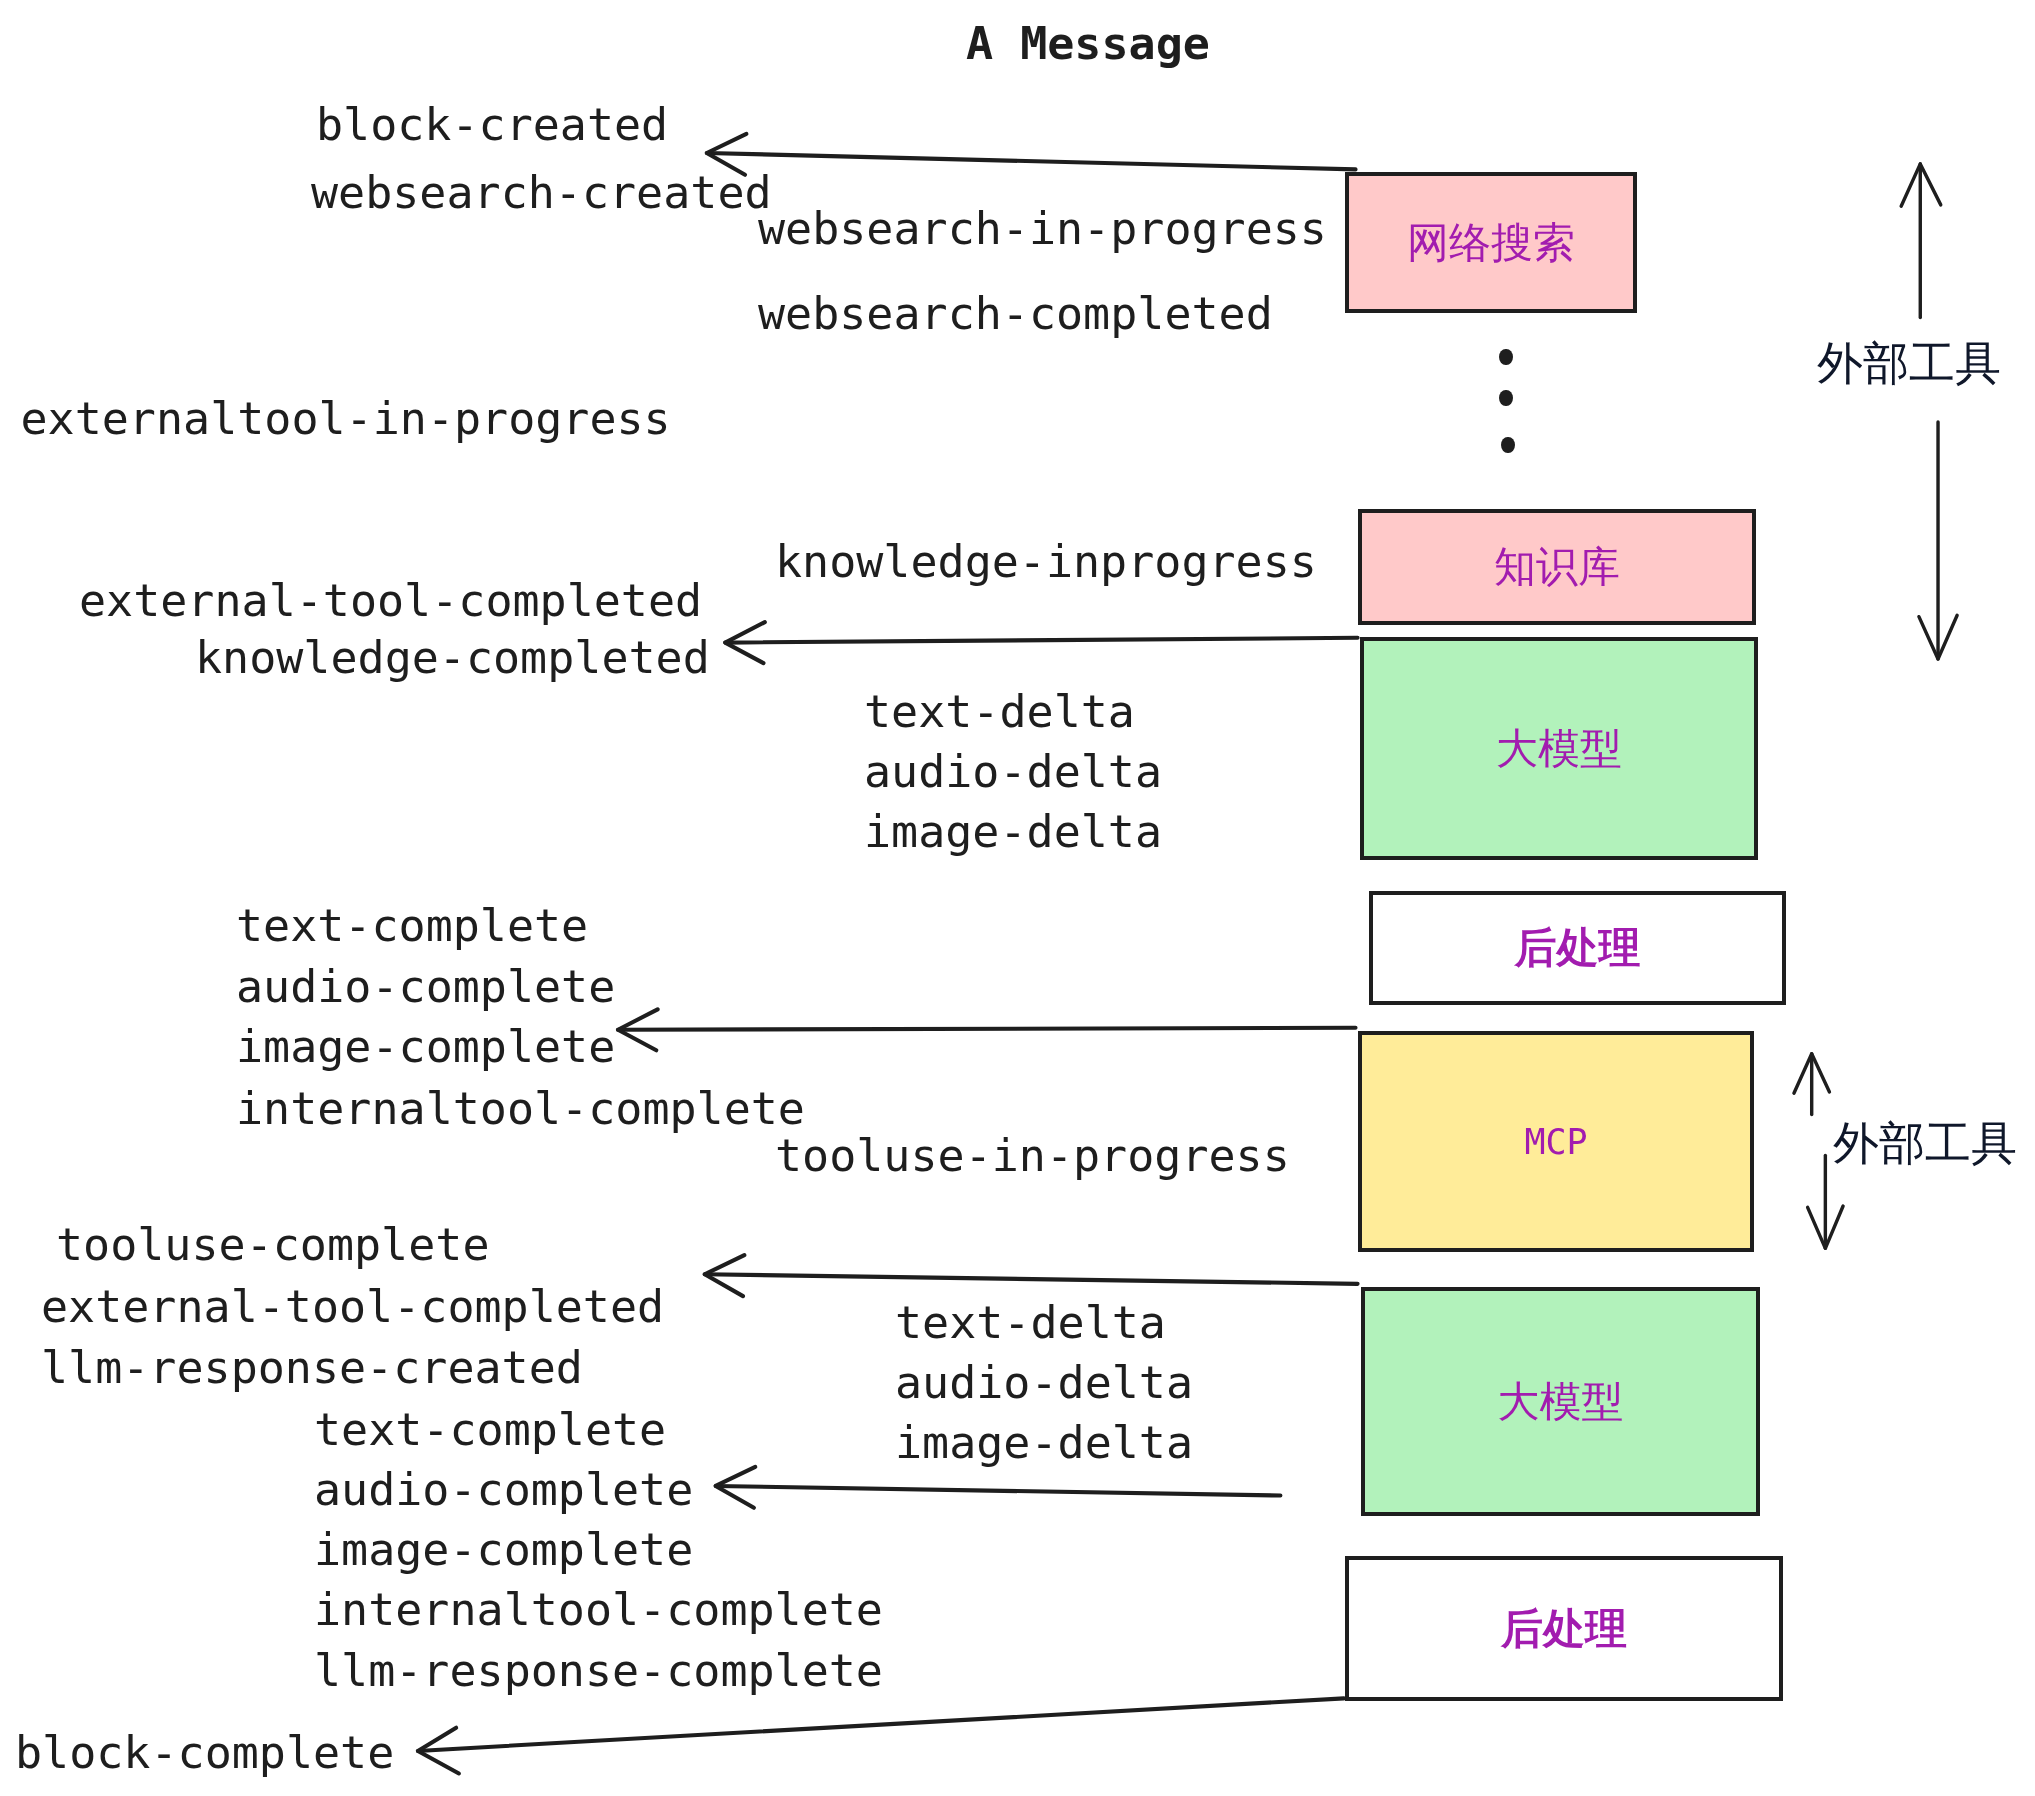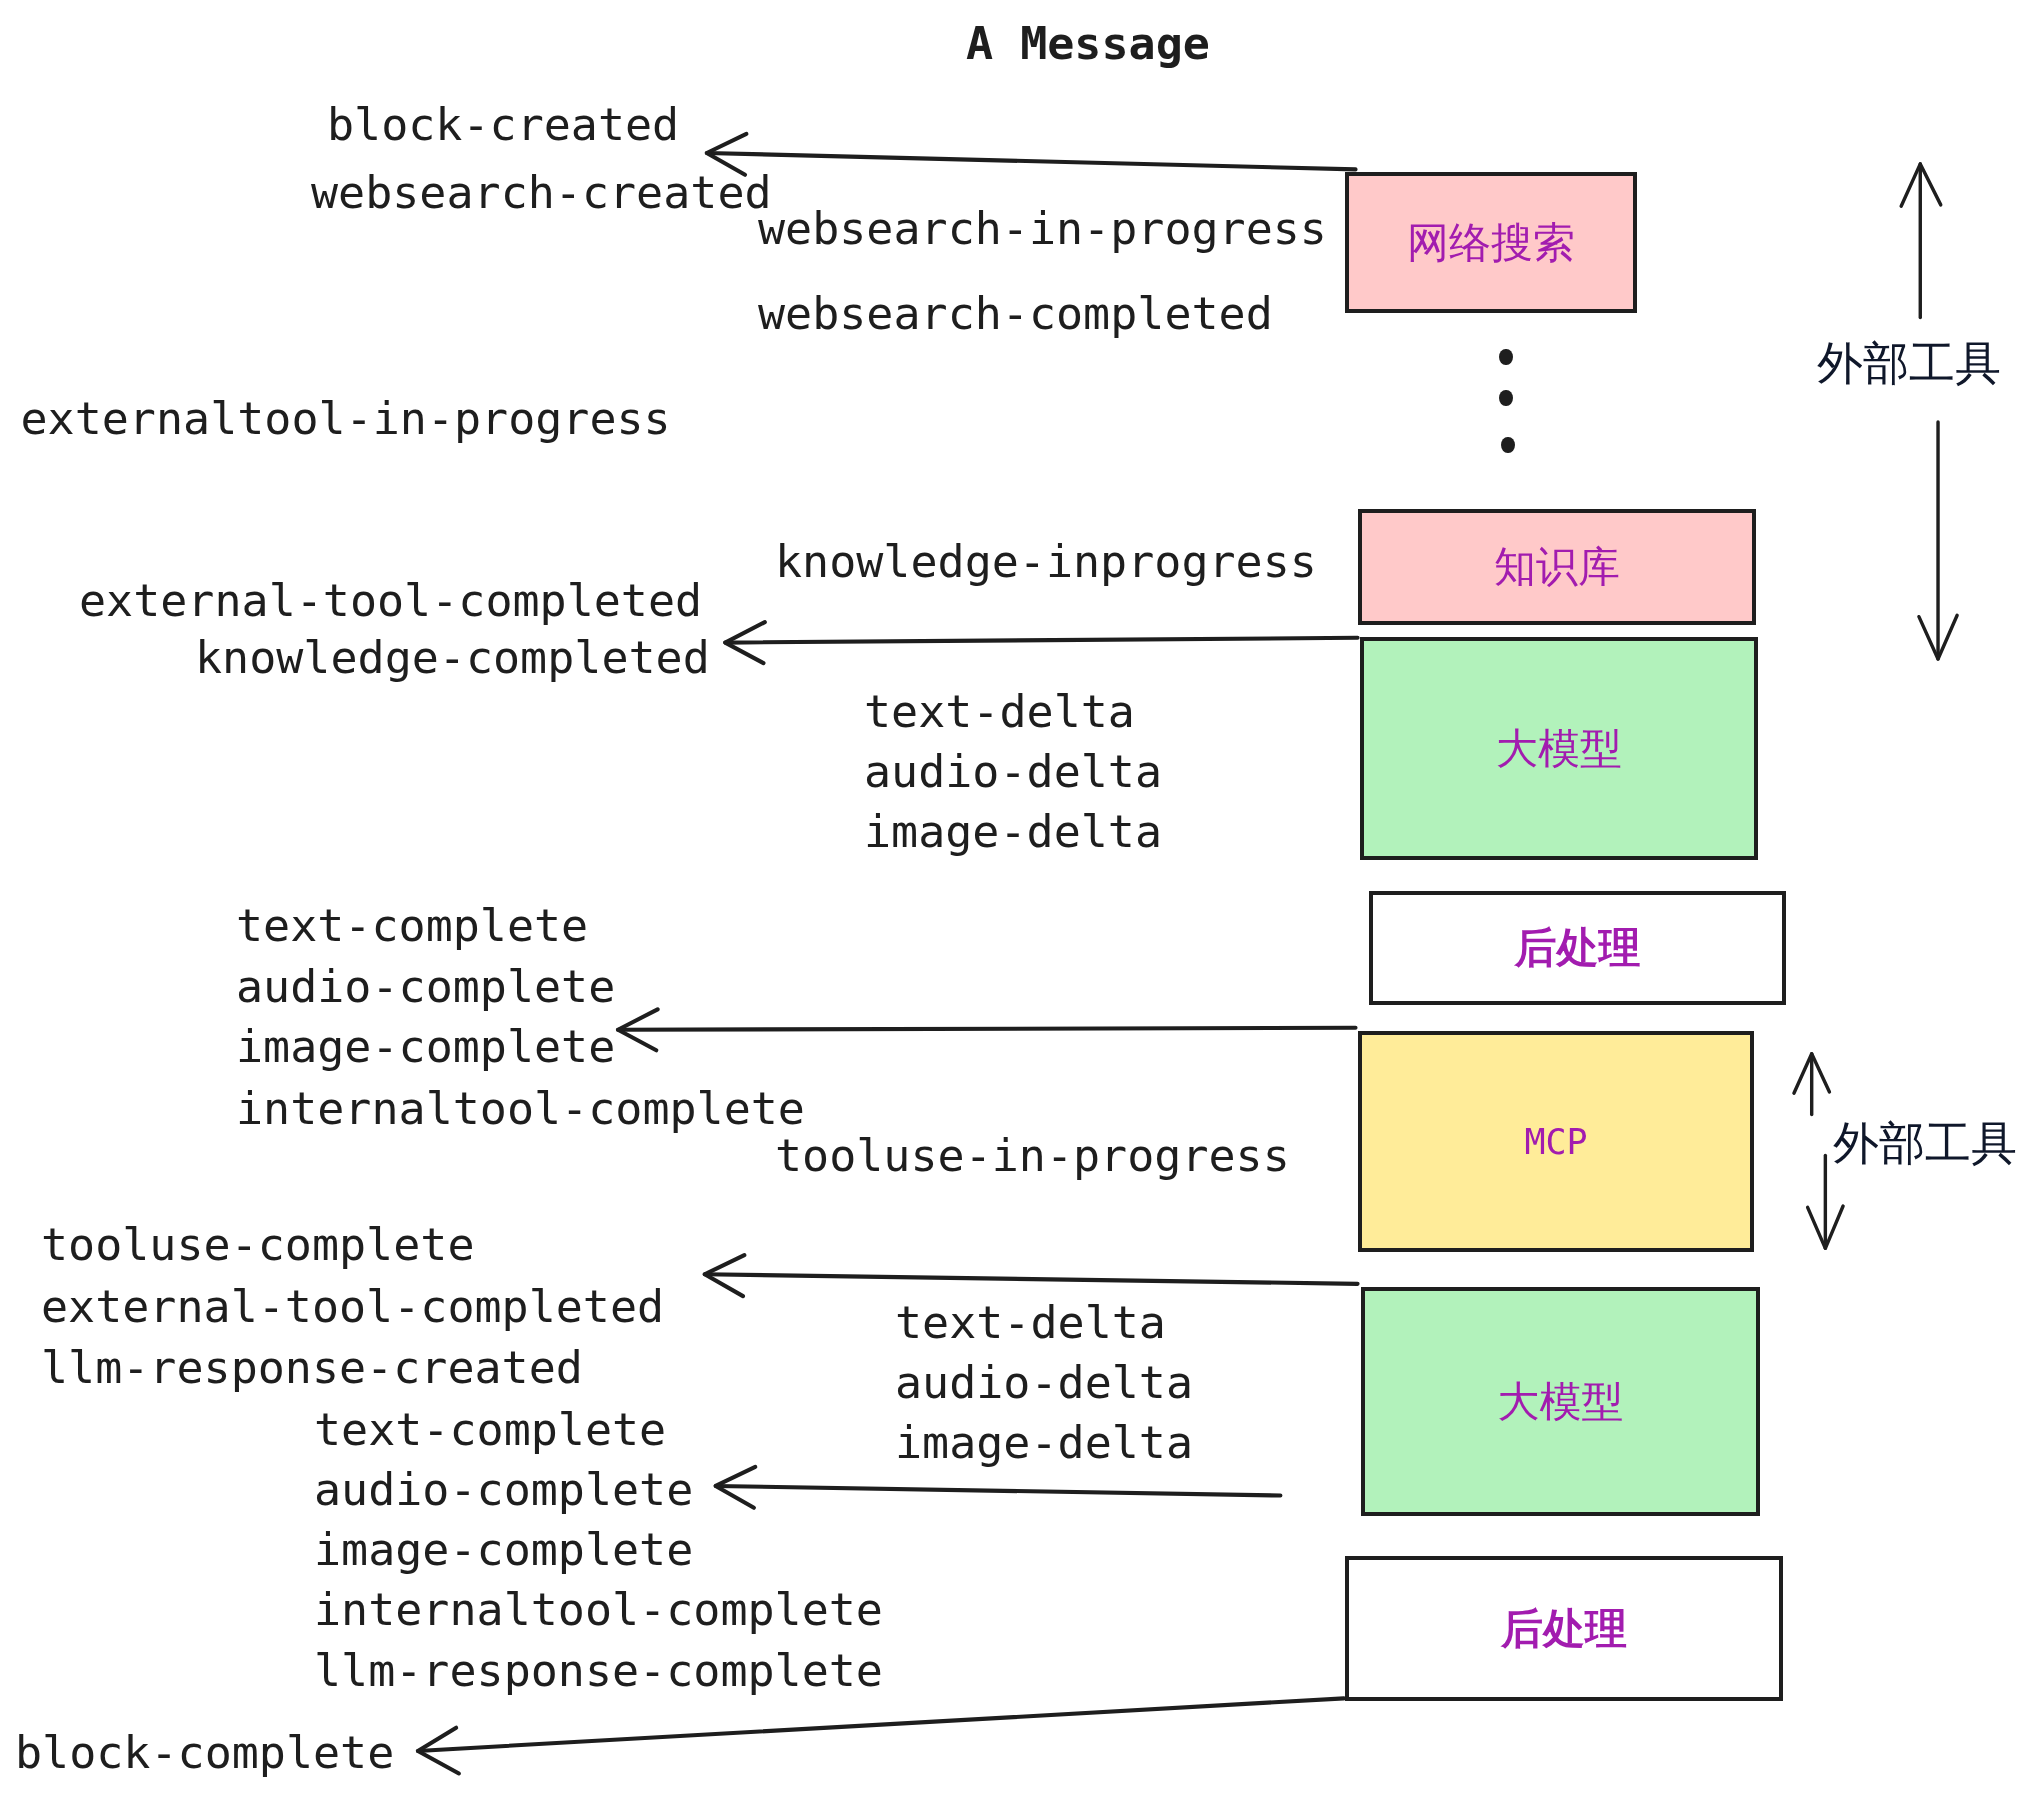--- a/index.html
+++ b/index.html
@@ -22,37 +22,37 @@
   .dot{position:absolute;width:13.7px;height:16.4px;border-radius:50%;background:#1e1e1e;}
   svg.layer{position:absolute;left:0;top:0;pointer-events:none;}
 </style>
 </head>
 <body>
 
 <div class="canvas">
 
   <div class="title" style="left:966px;top:17px;">A Message</div>
 
-  <div class="evt" style="left:327px;top:101px;">block-created</div>
+  <div class="evt" style="left:316px;top:101px;">block-created</div>
   <div class="evt" style="left:311px;top:169px;">websearch-created</div>
   <div class="evt" style="left:758px;top:205px;">websearch-in-progress</div>
   <div class="evt" style="left:758px;top:290px;">websearch-completed</div>
   <div class="evt" style="left:20.5px;top:395px;">externaltool-in-progress</div>
   <div class="evt" style="left:775px;top:538px;">knowledge-inprogress</div>
   <div class="evt" style="left:79px;top:577px;">external-tool-completed</div>
   <div class="evt" style="left:195px;top:634px;">knowledge-completed</div>
   <div class="evt" style="left:864px;top:688px;">text-delta</div>
   <div class="evt" style="left:864px;top:748px;">audio-delta</div>
   <div class="evt" style="left:864px;top:808px;">image-delta</div>
   <div class="evt" style="left:236px;top:902px;">text-complete</div>
   <div class="evt" style="left:236px;top:963px;">audio-complete</div>
   <div class="evt" style="left:236px;top:1023px;">image-complete</div>
   <div class="evt" style="left:236px;top:1085px;">internaltool-complete</div>
   <div class="evt" style="left:775px;top:1132px;">tooluse-in-progress</div>
-  <div class="evt" style="left:41px;top:1221px;">tooluse-complete</div>
+  <div class="evt" style="left:56px;top:1221px;">tooluse-complete</div>
   <div class="evt" style="left:41px;top:1283px;">external-tool-completed</div>
   <div class="evt" style="left:41px;top:1344px;">llm-response-created</div>
   <div class="evt" style="left:895px;top:1299px;">text-delta</div>
   <div class="evt" style="left:895px;top:1359px;">audio-delta</div>
   <div class="evt" style="left:895px;top:1419px;">image-delta</div>
   <div class="evt" style="left:314px;top:1406px;">text-complete</div>
   <div class="evt" style="left:314px;top:1466px;">audio-complete</div>
   <div class="evt" style="left:314px;top:1526px;">image-complete</div>
   <div class="evt" style="left:314px;top:1586px;">internaltool-complete</div>
   <div class="evt" style="left:314px;top:1647px;">llm-response-complete</div>

